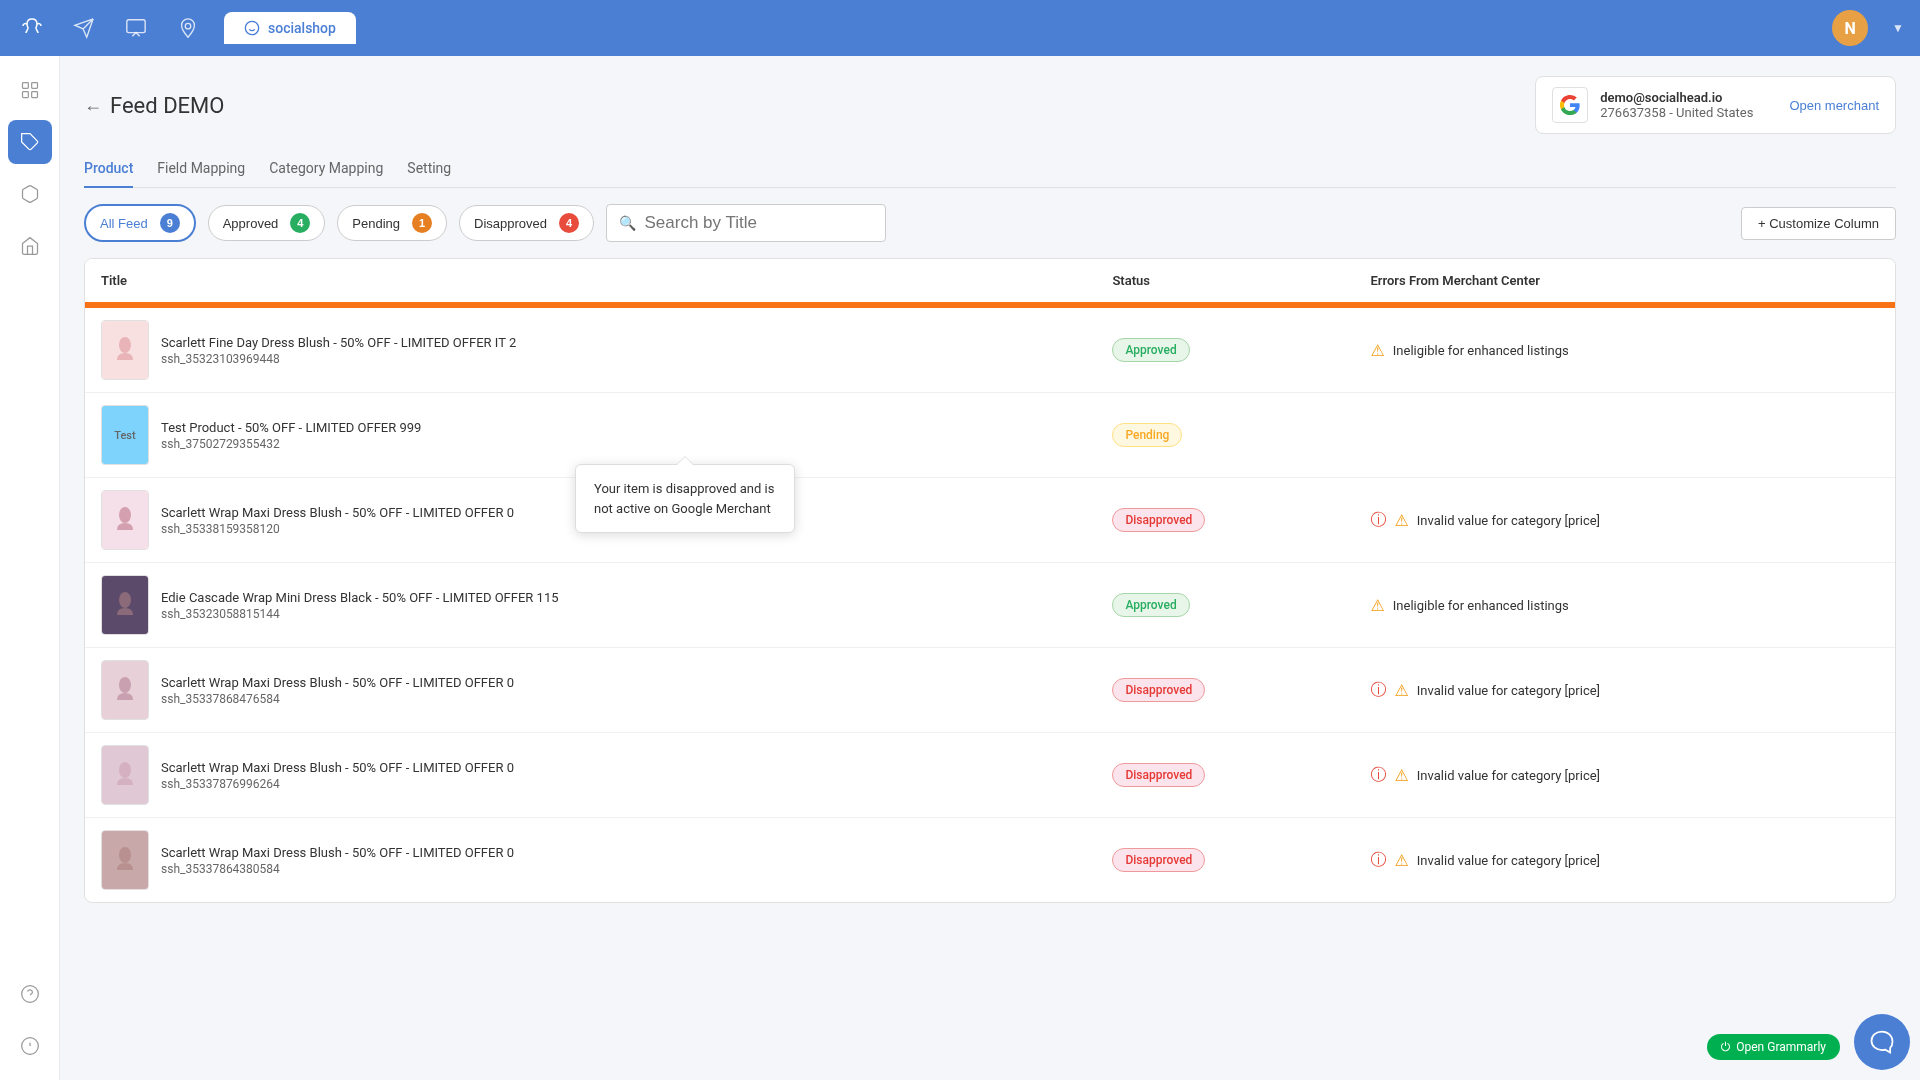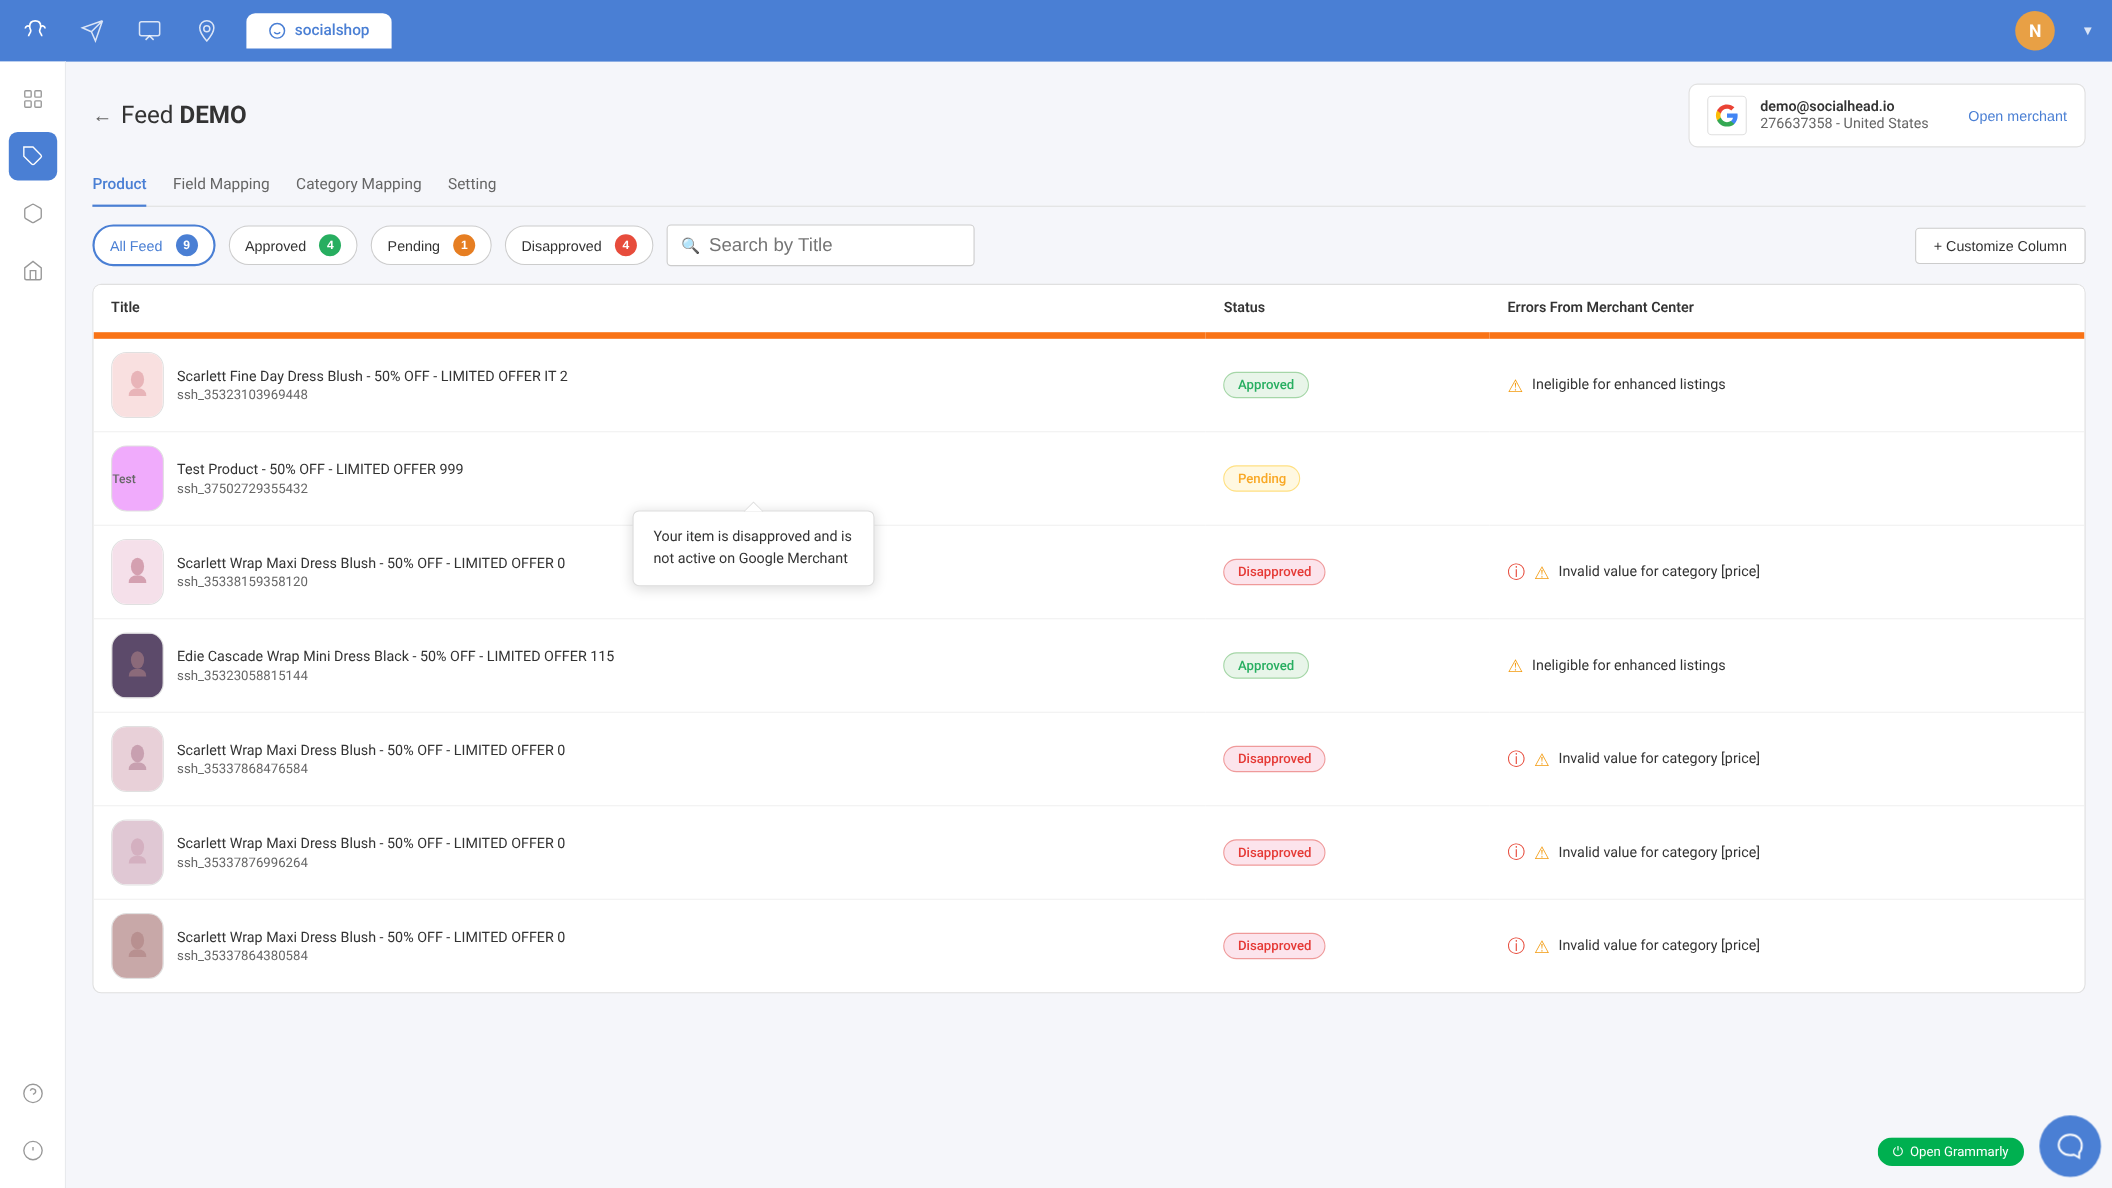--- a/index.html
+++ b/index.html
@@ -83,21 +83,21 @@
       align-items: center;
       justify-content: space-between;
       margin-bottom: 16px;
     }
     .page-title-row {
       display: flex; align-items: center; gap: 8px;
     }
     .back-arrow { color: #666; font-size: 18px; cursor: pointer; }
     .page-title { font-size: 22px; }
     .page-title span { font-weight: 400; }
-    .page-title strong { font-weight: 700; text-align: center; }
+    .page-title strong { font-weight: 400; text-align: center; }
 
     .merchant-card {
       display: flex; align-items: center; gap: 12px;
       border: 1px solid #e0e0e0;
       border-radius: 8px;
       padding: 10px 16px;
       background: white;
     }
     .google-logo {
       width: 36px; height: 36px;
@@ -226,24 +226,24 @@
       color: #333;
       border-bottom: 1px solid #f0f0f0;
       vertical-align: middle;
     }
     tr:last-child td { border-bottom: none; }
 
     .product-cell { display: flex; align-items: center; gap: 12px; }
     .product-thumb {
       width: 48px; height: 60px;
       border: 1px solid #e0e0e0;
-      border-radius: 14px;
+      border-radius: 4px;
       overflow: hidden;
-      background: #f0abfc;
-      display: flex; align-items: center; 
+      background: #7dd3fc;
+      display: flex; align-items: center; justify-content: center;
       font-size: 11px; color: #999;
       flex-shrink: 0;
     }
     .product-title { font-size: 13px; line-height: 1.4; }
 
     .status-badge {
       display: inline-block;
       padding: 4px 12px;
       border-radius: 20px;
       font-size: 12px;

